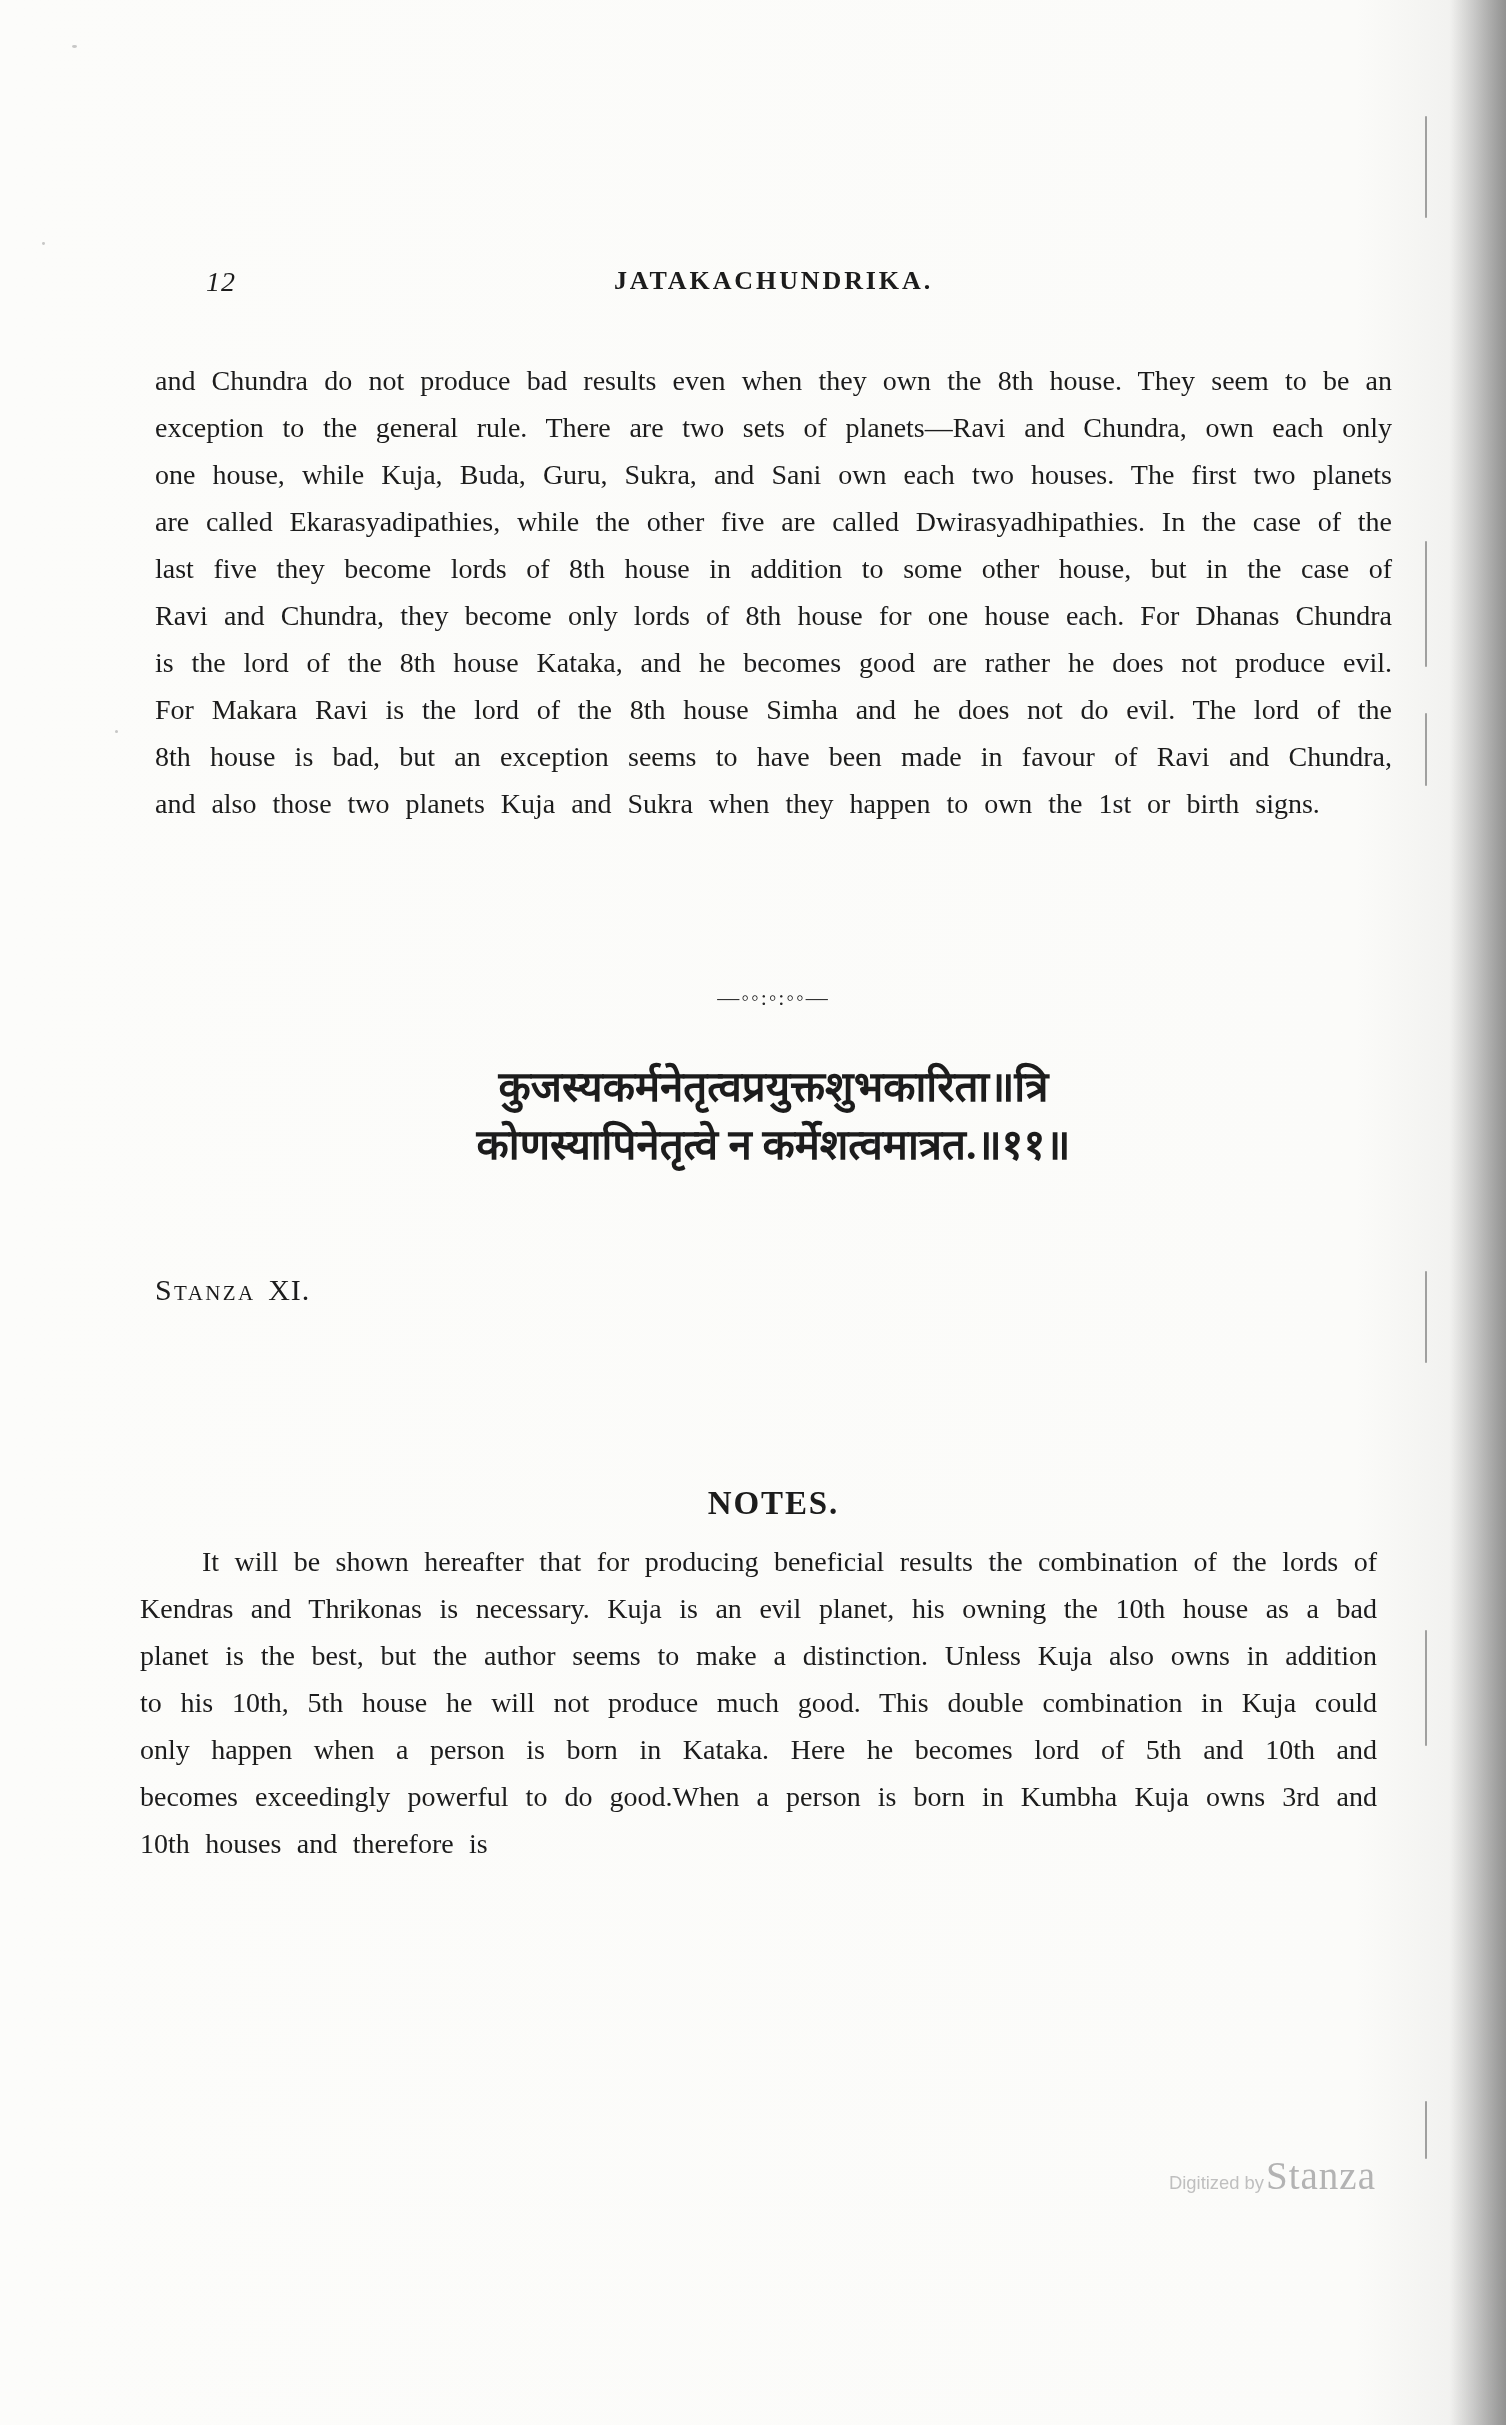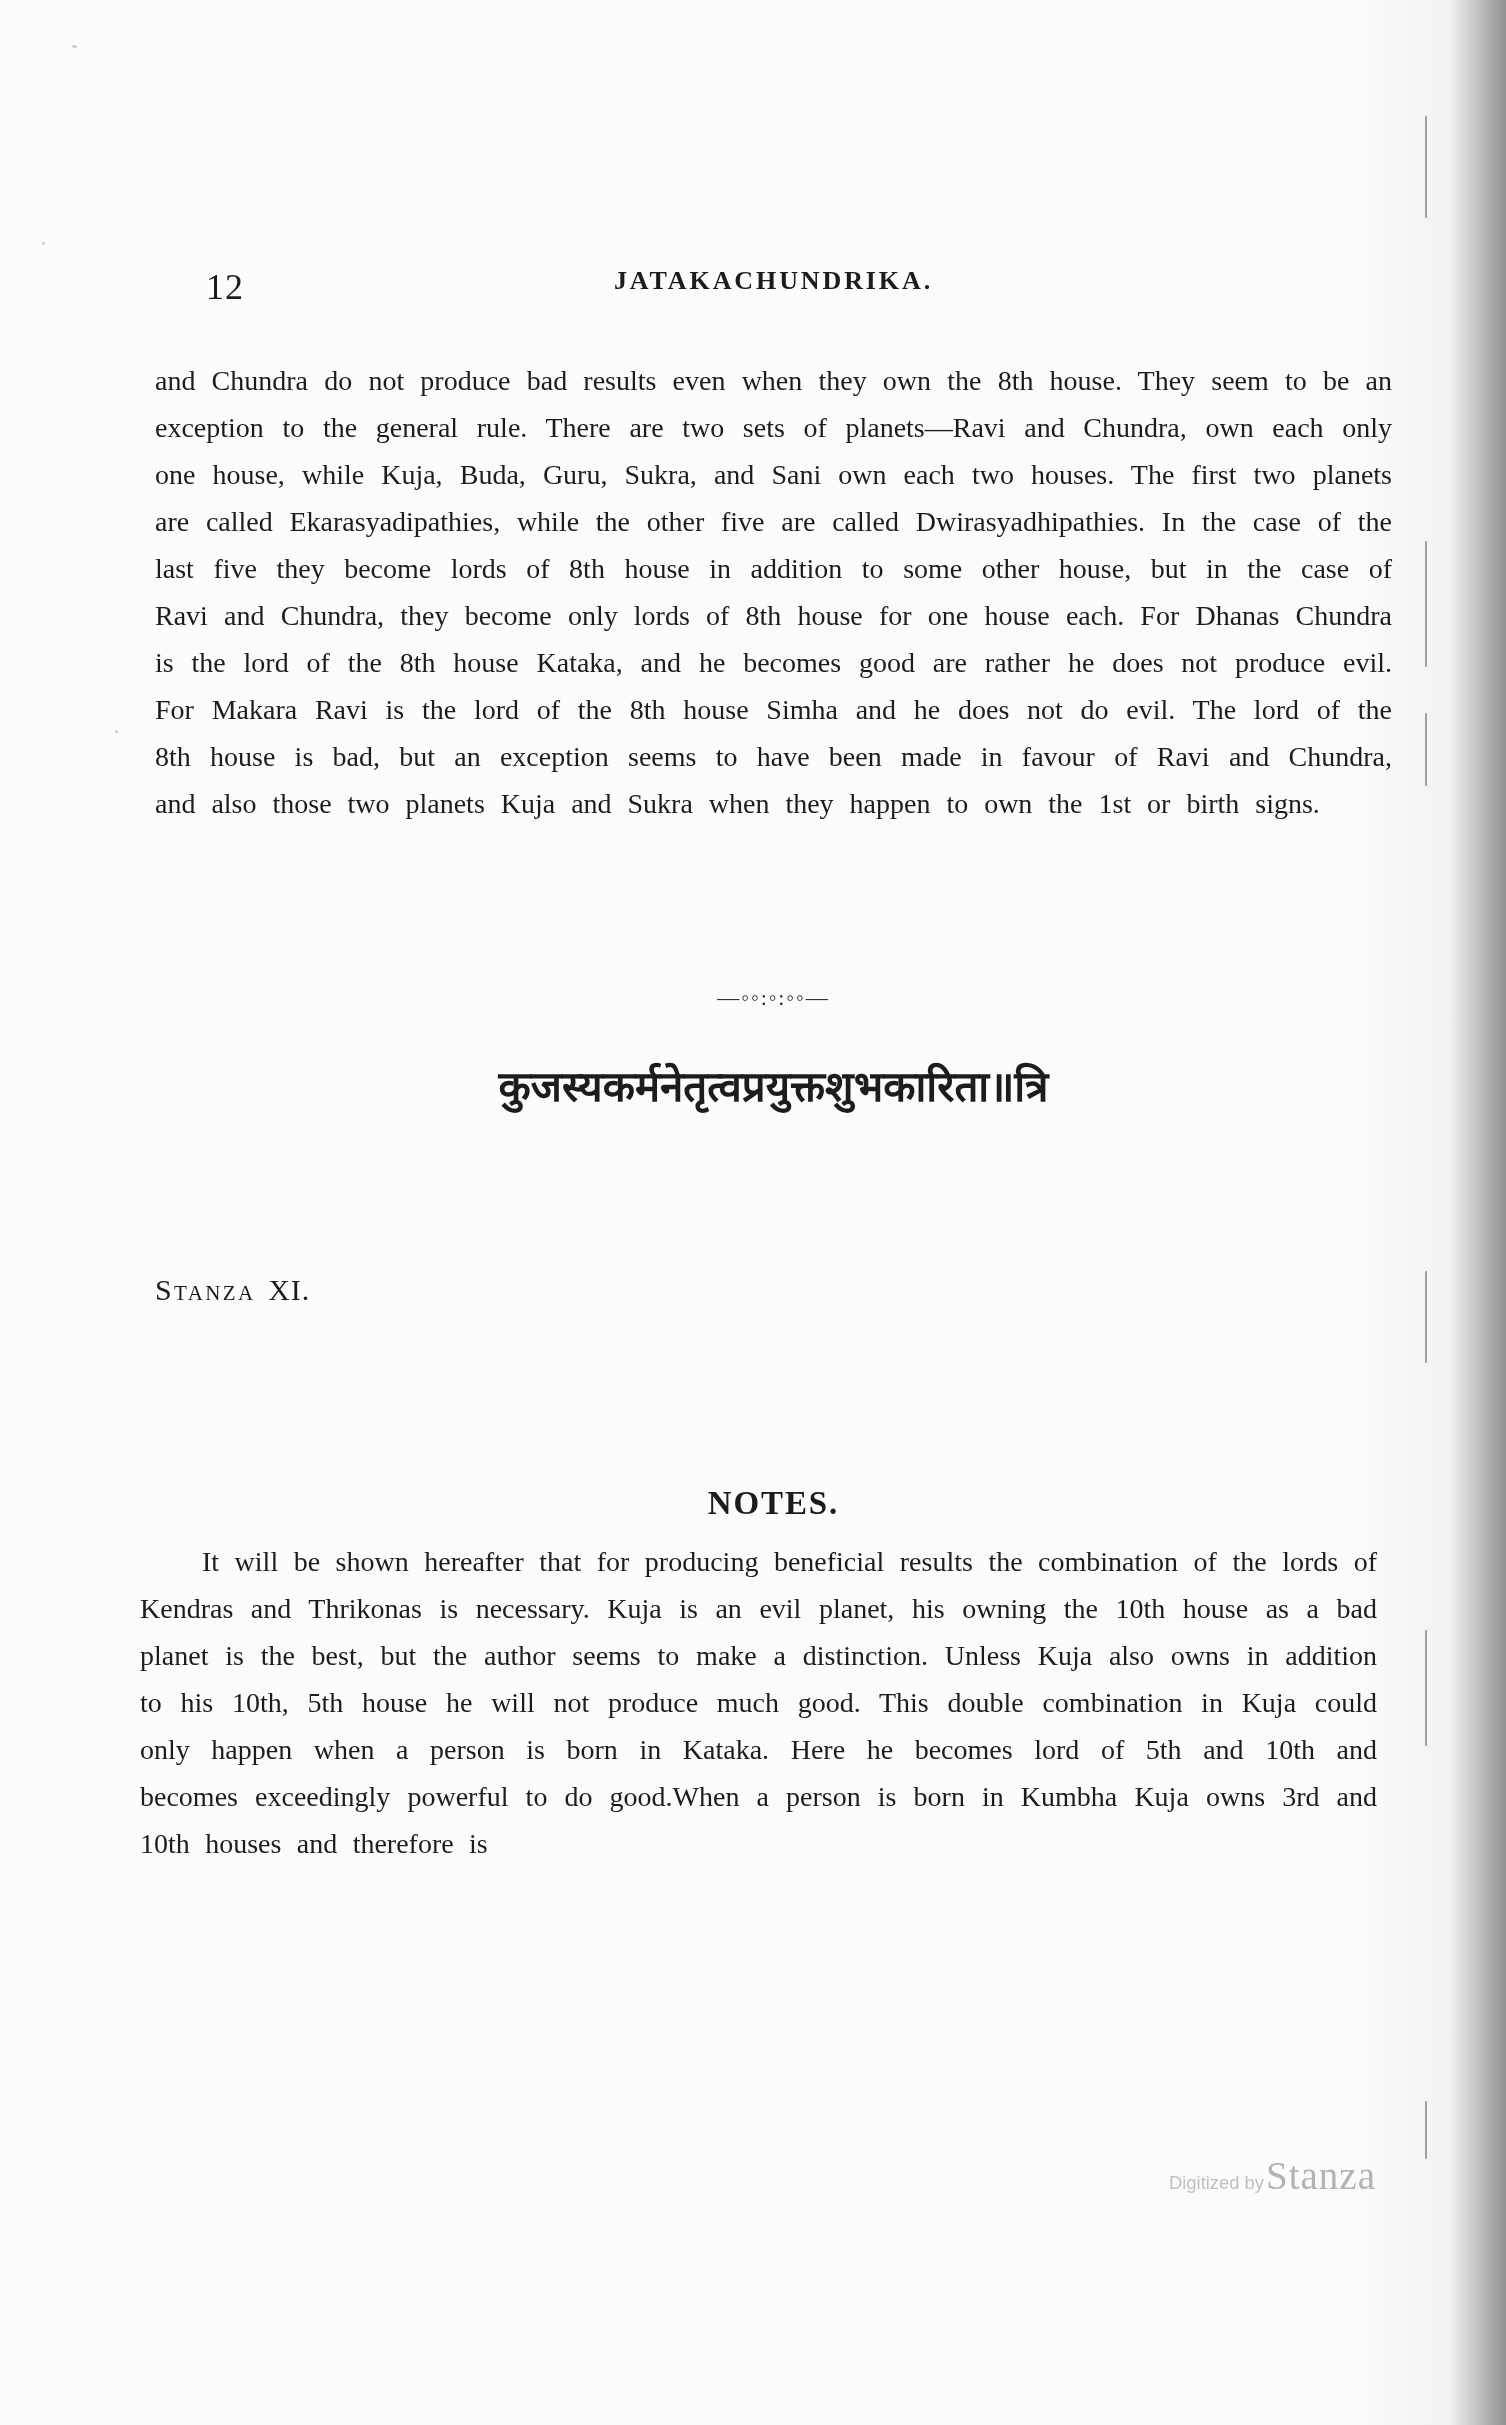--- a/index.html
+++ b/index.html
@@ -29,21 +29,21 @@
   .sp1{left:72px;top:45px;width:4.9px;height:2.9px;}
   .sp2{left:42px;top:242px;width:2.9px;height:2.9px;}
   .sp3{left:115px;top:730px;width:3.4px;height:3.4px;}
 
   .header{
     position:absolute;top:266px;left:155px;width:1237px;
     text-align:center;
   }
   .page-number{
     position:absolute;left:51px;top:0;
-    font-size:36px;letter-spacing:1px;
+    font-size:28px;letter-spacing:1px;font-style:italic;
   }
   .header-title{
     font-size:26px;font-weight:600;letter-spacing:2.9px;
   }
 
   .body-para{
     position:absolute;left:155px;width:1237px;margin:0;
     font-size:28px;line-height:47px;
     text-align:justify;word-spacing:0.32em;
   }
@@ -106,20 +106,21 @@
     <span class="page-number">12</span>
     <span class="header-title">JATAKACHUNDRIKA.</span>
   </div>
 
   <p class="body-para para-intro">and Chundra do not produce bad results even when they own the 8th house. They seem to be an exception to the general rule. There are two sets of planets—Ravi and Chundra, own each only one house, while Kuja, Buda, Guru, Sukra, and Sani own each two houses. The first two planets are called Ekarasyadipathies, while the other five are called Dwirasyadhipathies. In the case of the last five they become lords of 8th house in addition to some other house, but in the case of Ravi and Chundra, they become only lords of 8th house for one house each. For Dhanas Chundra is the lord of the 8th house Kataka, and he becomes good are rather he does not produce evil. For Makara Ravi is the lord of the 8th house Simha and he does not do evil. The lord of the 8th house is bad, but an exception seems to have been made in favour of Ravi and Chundra, and also those two planets Kuja and Sukra when they happen to own the 1st or birth signs.</p>
 
   <div class="divider">—◦◦:◦:◦◦—</div>
 
   <div class="sanskrit" lang="sa">
     <div>कुजस्यकर्मनेतृत्वप्रयुक्तशुभकारिता॥त्रि</div>
+    <div>कोणस्यापिनेतृत्वे न कर्मेशत्वमात्रत.॥११॥</div>
   </div>
 
   <div class="stanza-heading">
     <span class="sc">Stanza</span><span>XI.</span>
   </div>
 
 
   <div class="notes-heading">NOTES.</div>
 
   <p class="notes-para">It will be shown hereafter that for producing beneficial results the combination of the lords of Kendras and Thrikonas is necessary. Kuja is an evil planet, his owning the 10th house as a bad planet is the best, but the author seems to make a distinction. Unless Kuja also owns in addition to his 10th, 5th house he will not produce much good. This double combination in Kuja could only happen when a person is born in Kataka. Here he becomes lord of 5th and 10th and becomes exceedingly powerful to do good.When a person is born in Kumbha Kuja owns 3rd and 10th houses and therefore is</p>

